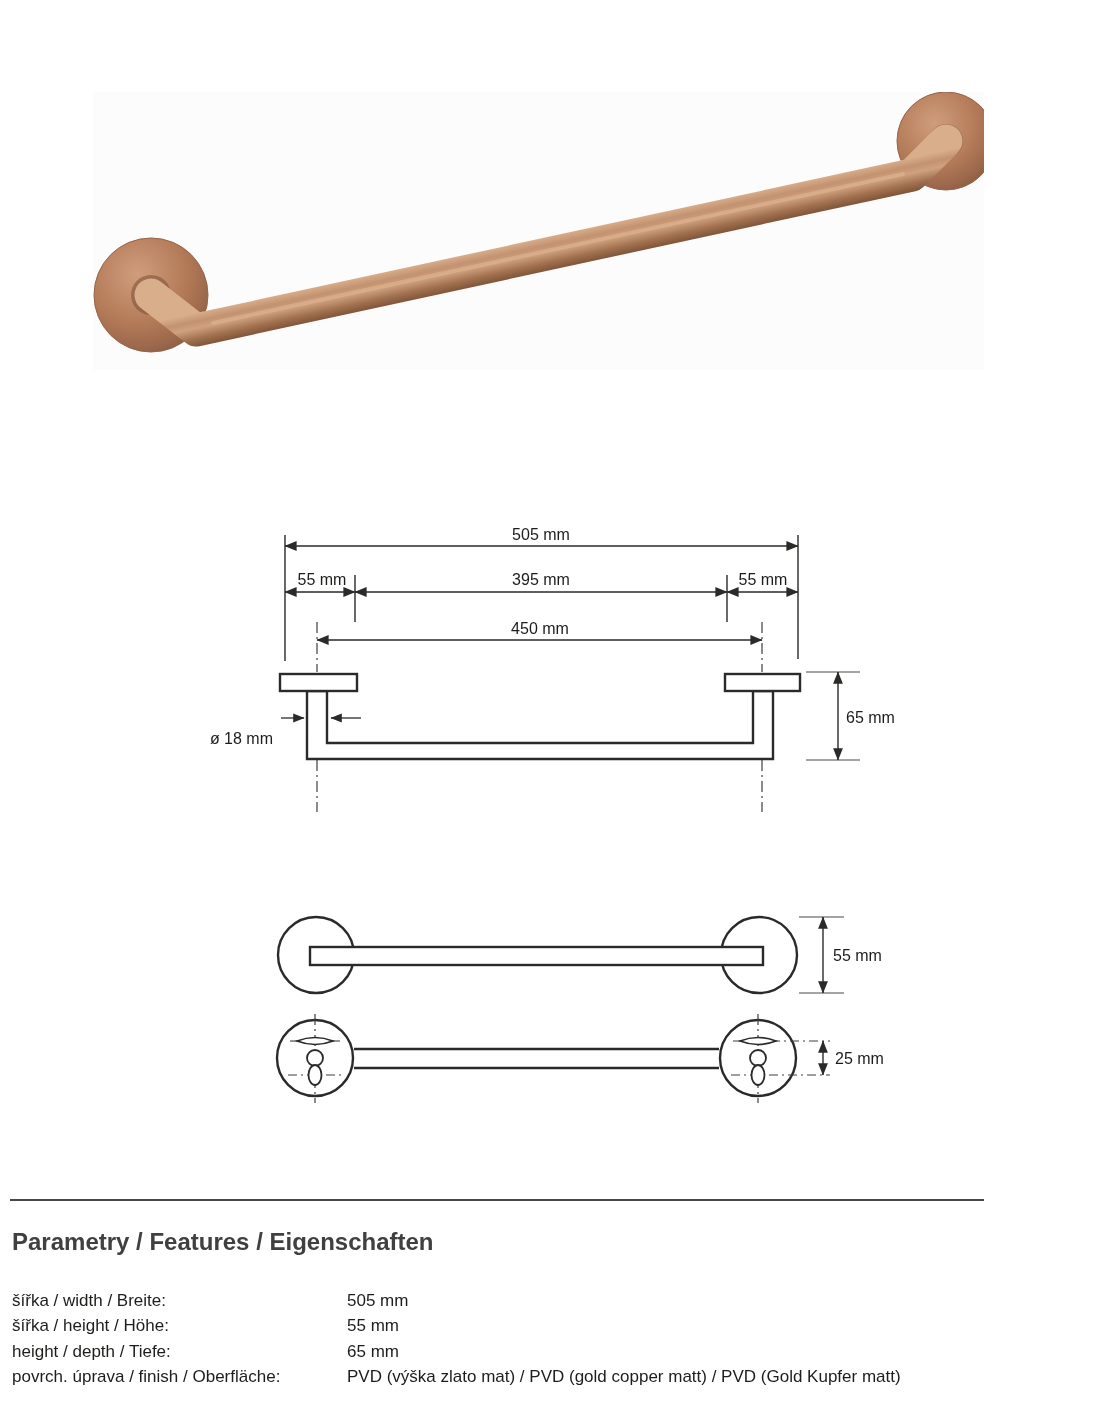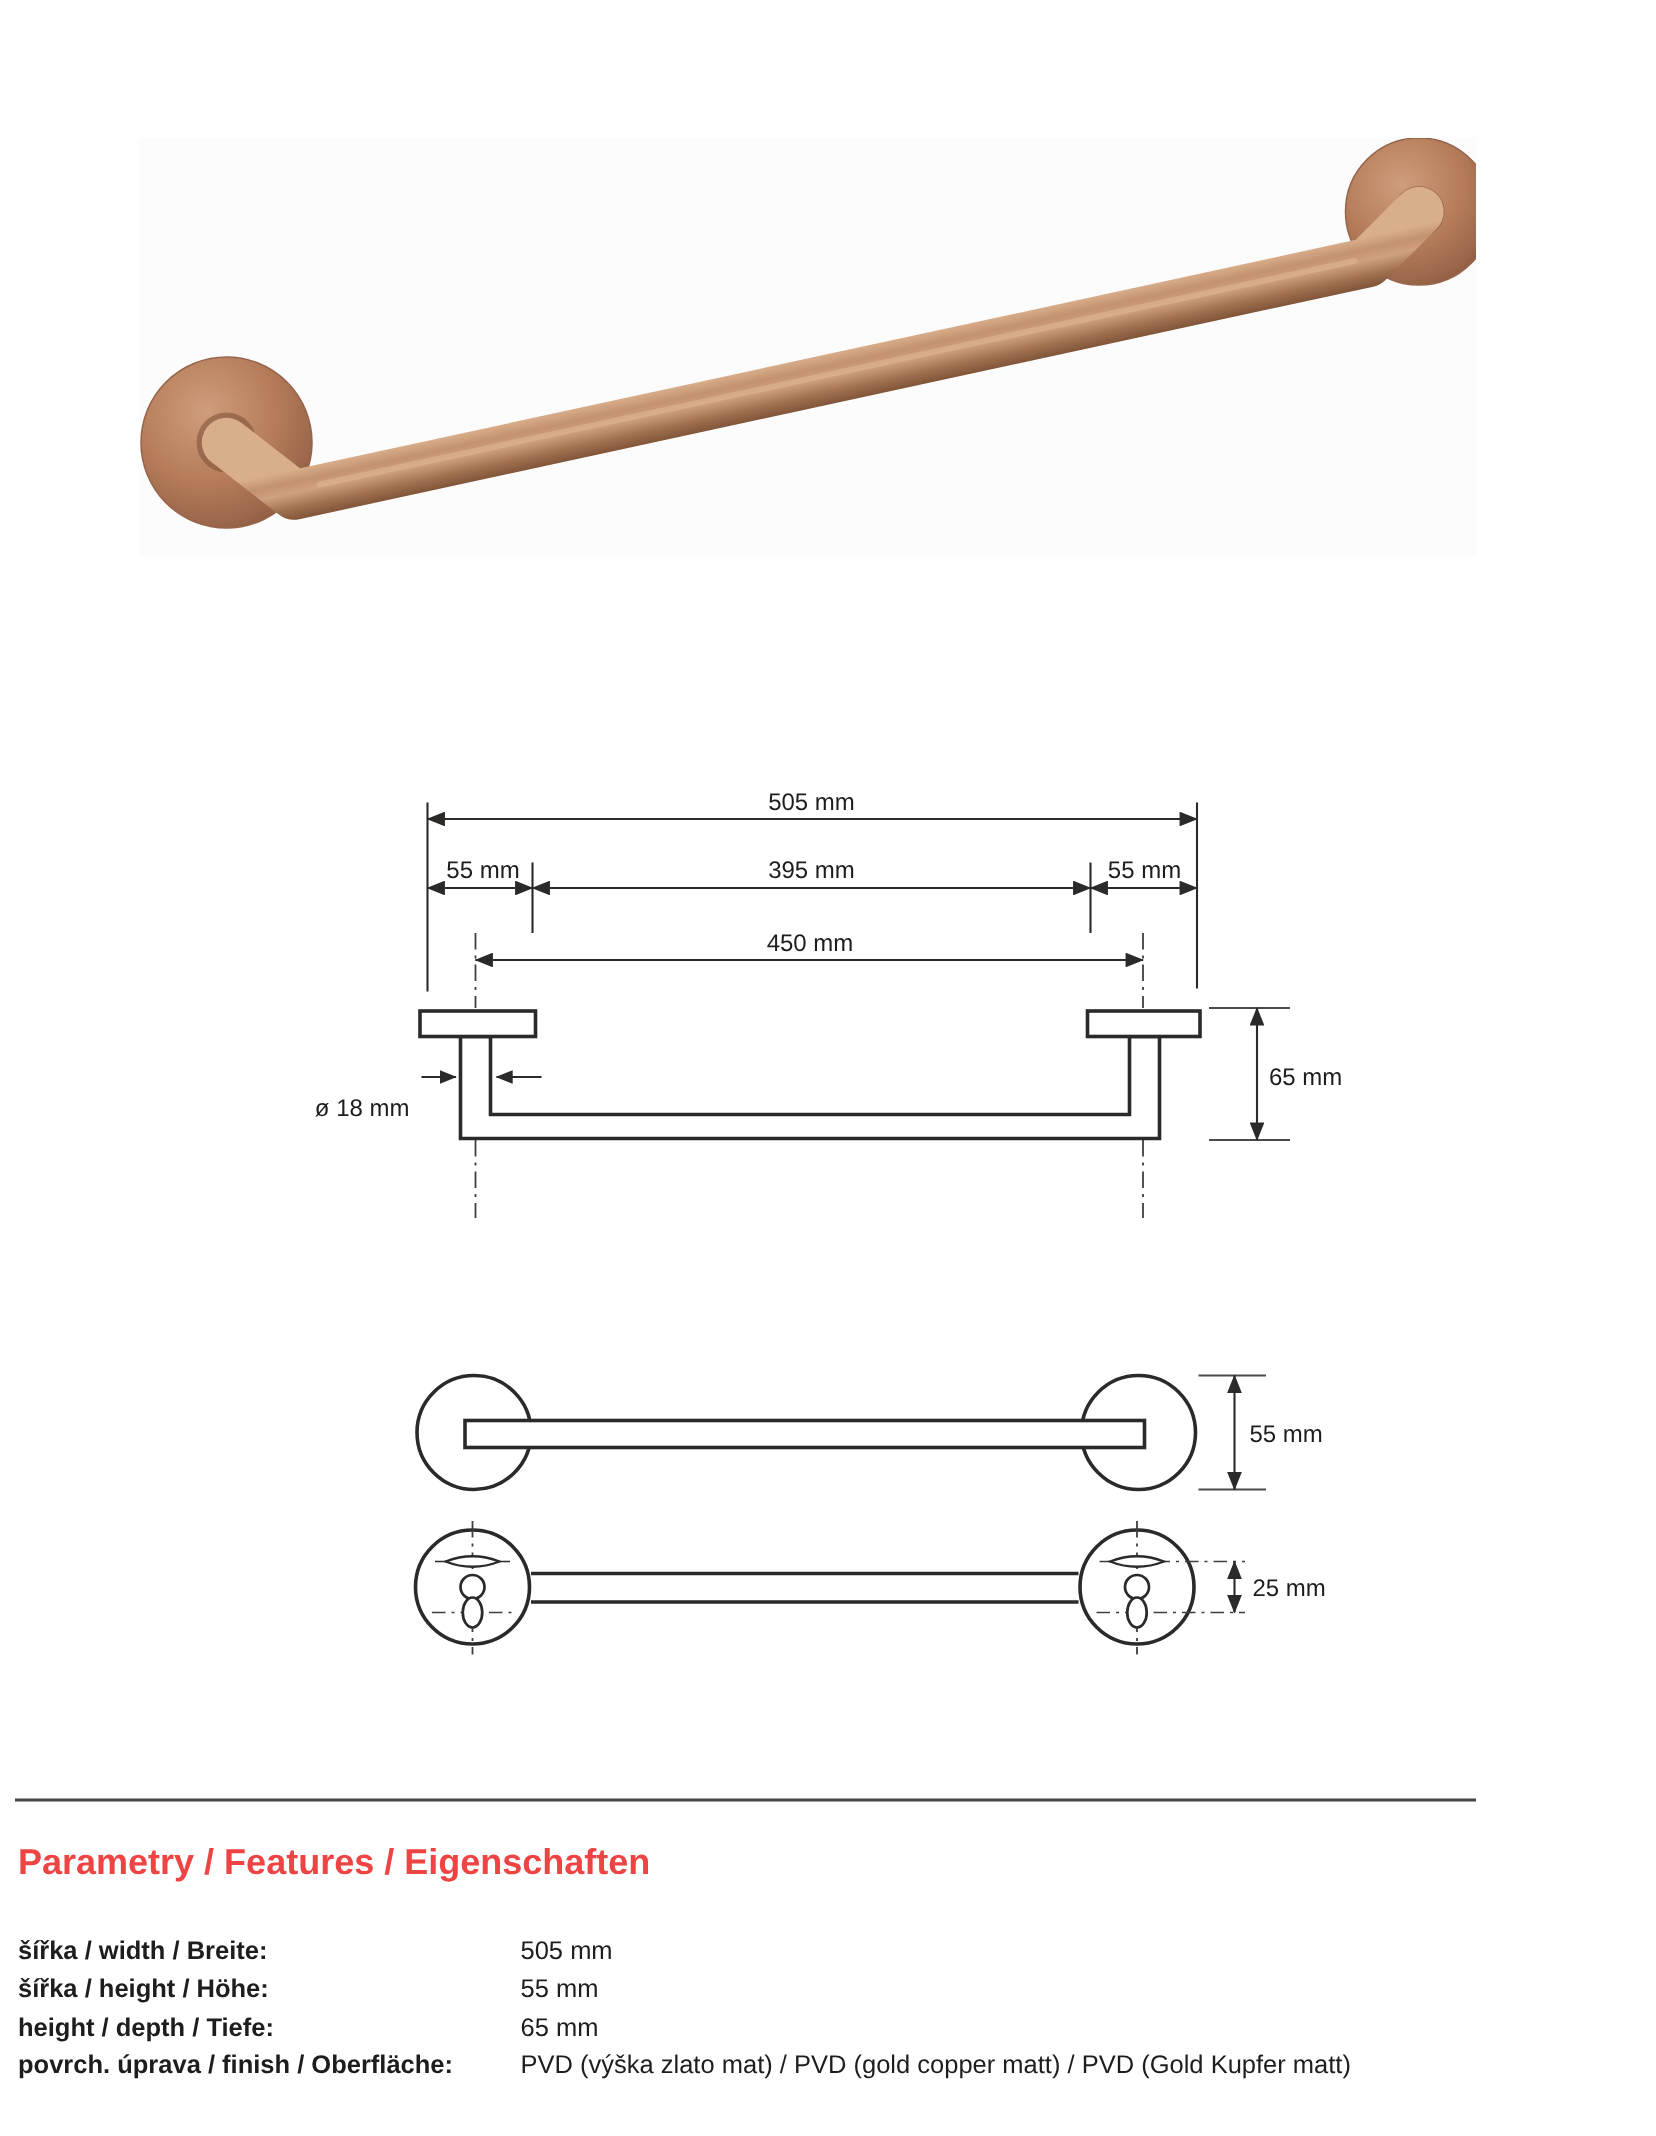--- a/index.html
+++ b/index.html
@@ -4,24 +4,24 @@
 <style>
   html,body{margin:0;padding:0;background:#ffffff;}
   .page{
     position:relative;width:984px;height:1424px;background:#ffffff;
     font-family:"Liberation Sans","DejaVu Sans",sans-serif;color:#1d1d1b;overflow:hidden;
   }
   .photo-svg{position:absolute;left:93px;top:92px;}
   .drawing-svg{position:absolute;left:0;top:500px;}
   .drawing-svg text{font-family:"Liberation Sans","DejaVu Sans",sans-serif;font-size:16px;fill:#1d1d1b;}
   .separator{position:absolute;left:10px;top:1199px;width:1082px;height:2px;background:#474745;}
-  .spec-heading{position:absolute;left:12px;top:1228px;font-size:24px;font-weight:bold;color:#ef4444;margin:0;}
+  .spec-heading{position:absolute;left:12px;top:1228px;font-size:24px;font-weight:bold;color:#404040;margin:0;}
   .spec-table{position:absolute;left:12px;top:1288px;width:1080px;font-size:17px;line-height:25.4px;}
   .spec-row{display:flex;}
-  .spec-label{width:335px;flex:none;font-weight:bold;}
+  .spec-label{width:335px;flex:none;}
   .spec-value{flex:1;}
 </style>
 </head>
 <body>
 
 <div class="page">
 
   <svg class="photo-svg" width="937" height="278" viewBox="0 0 937 278" role="img">
     <defs>
       <radialGradient id="flangeGrad" cx="0.38" cy="0.32" r="0.75">

